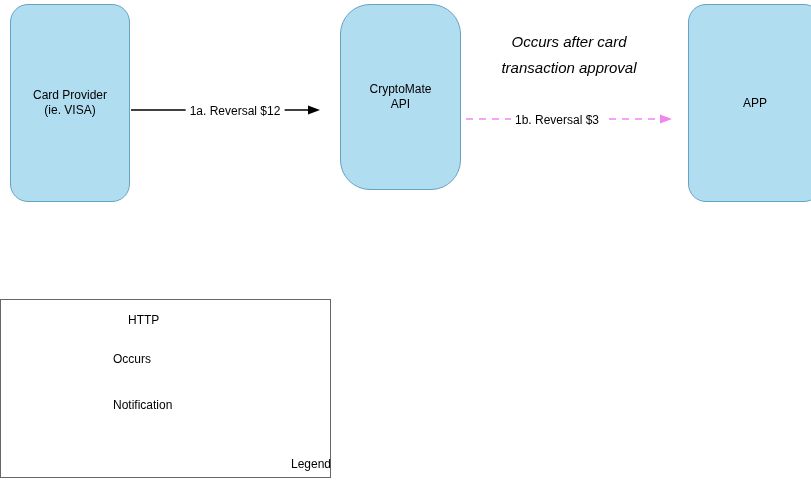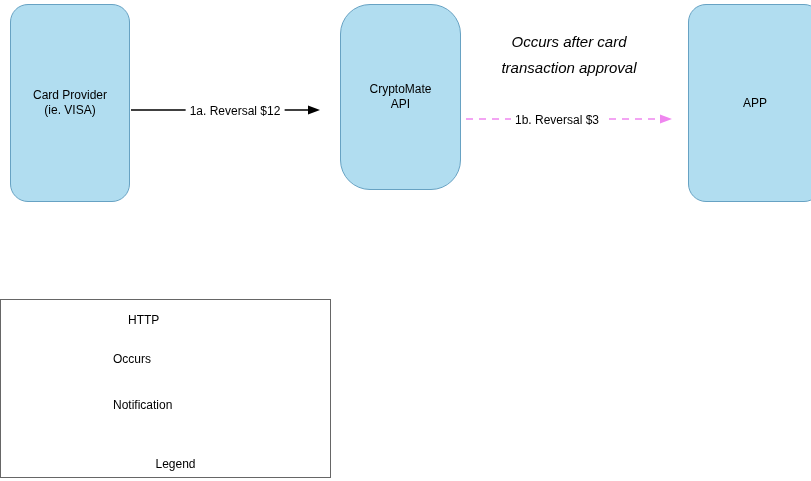--- a/index.html
+++ b/index.html
@@ -86,25 +86,25 @@
     transform: translateY(-50%);
     font-size: 12px;
     color: #000;
     white-space: nowrap;
   }
   .legend-label-http         { top: 320px; margin-left: 15px; }
   .legend-label-webhook      { top: 359px; }
   .legend-label-notification { top: 405px; }
   .legend-title {
     position: absolute;
-    left: 10px;
+    left: 0px;
     top: 464px;
     width: 331px;
     transform: translateY(-50%);
-    text-align: center;
+    text-align: right;
     font-size: 12px;
     color: #000;
   }
   .stroke-black  { stroke: #000000; stroke-width: 1.5; fill: none; }
   .stroke-pink   { stroke: var(--pink, #EF86EF); stroke-width: 1.5; fill: none; }
   .dashed        { stroke-dasharray: 7 6; }
   .head-black    { fill: #000000; stroke: none; }
   .head-pink     { fill: var(--pink, #EF86EF); stroke: none; }
 </style>
 </head>

